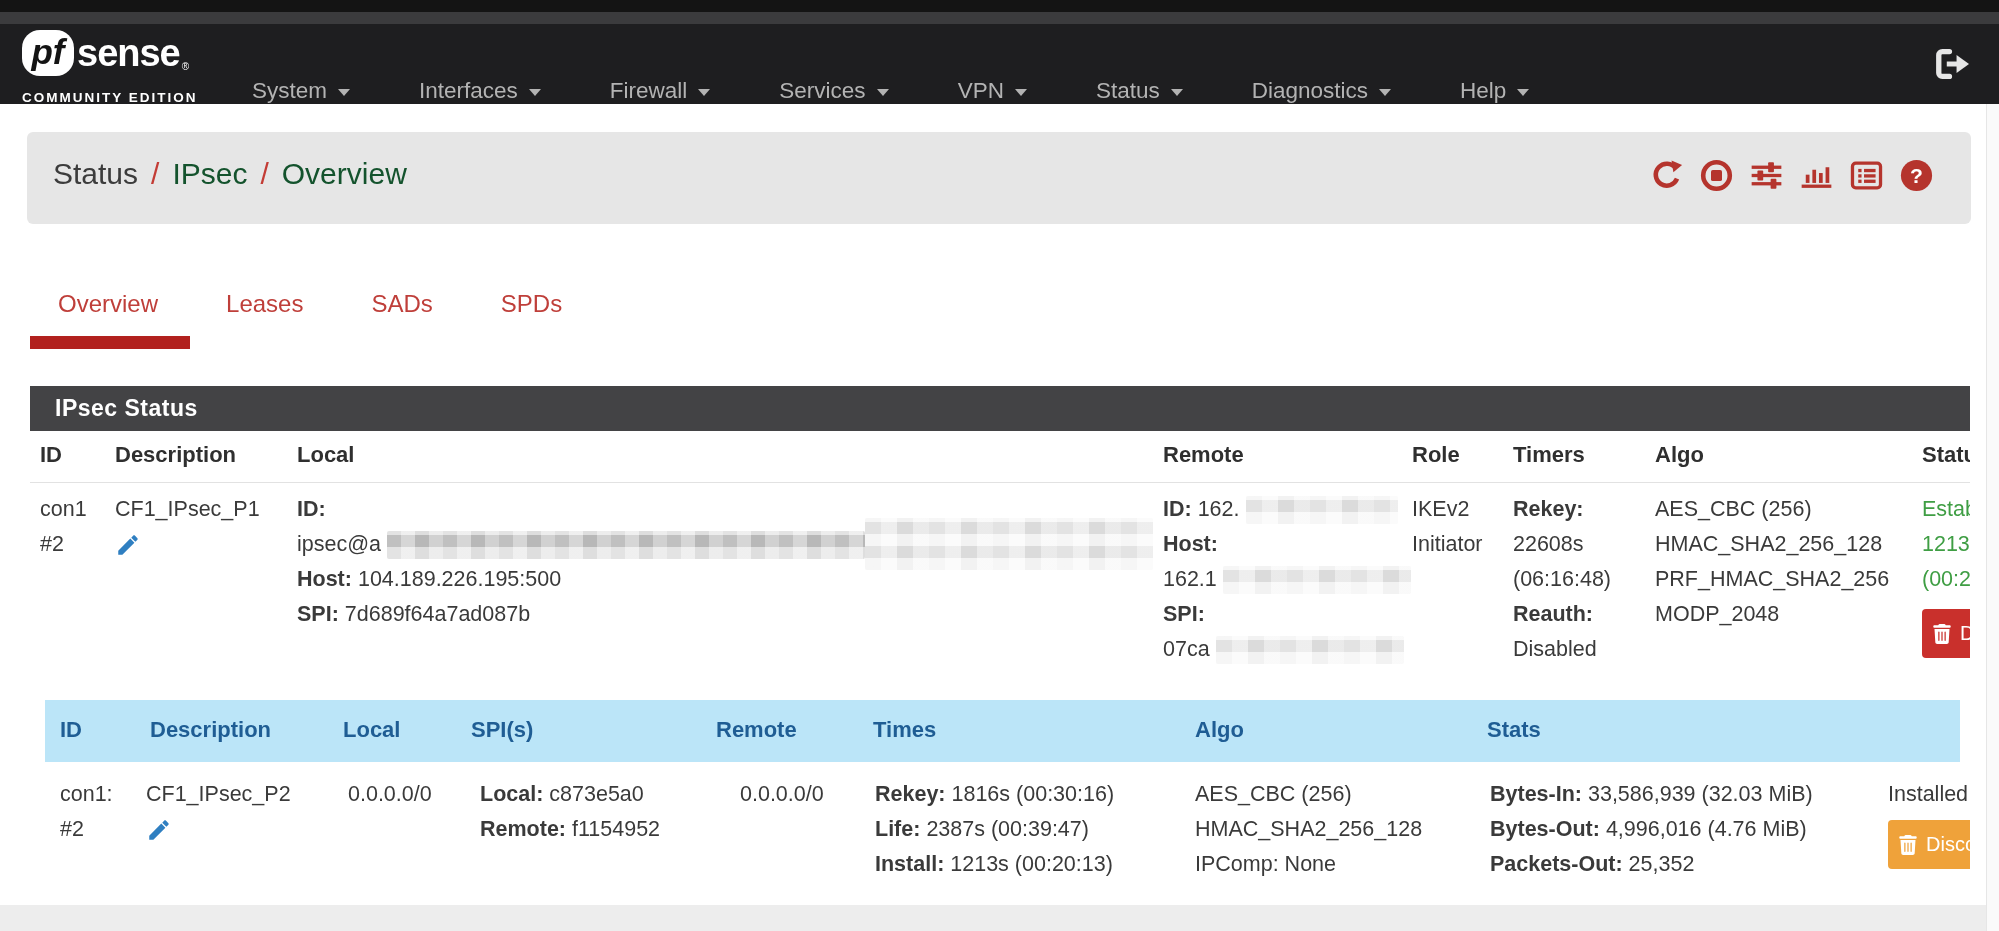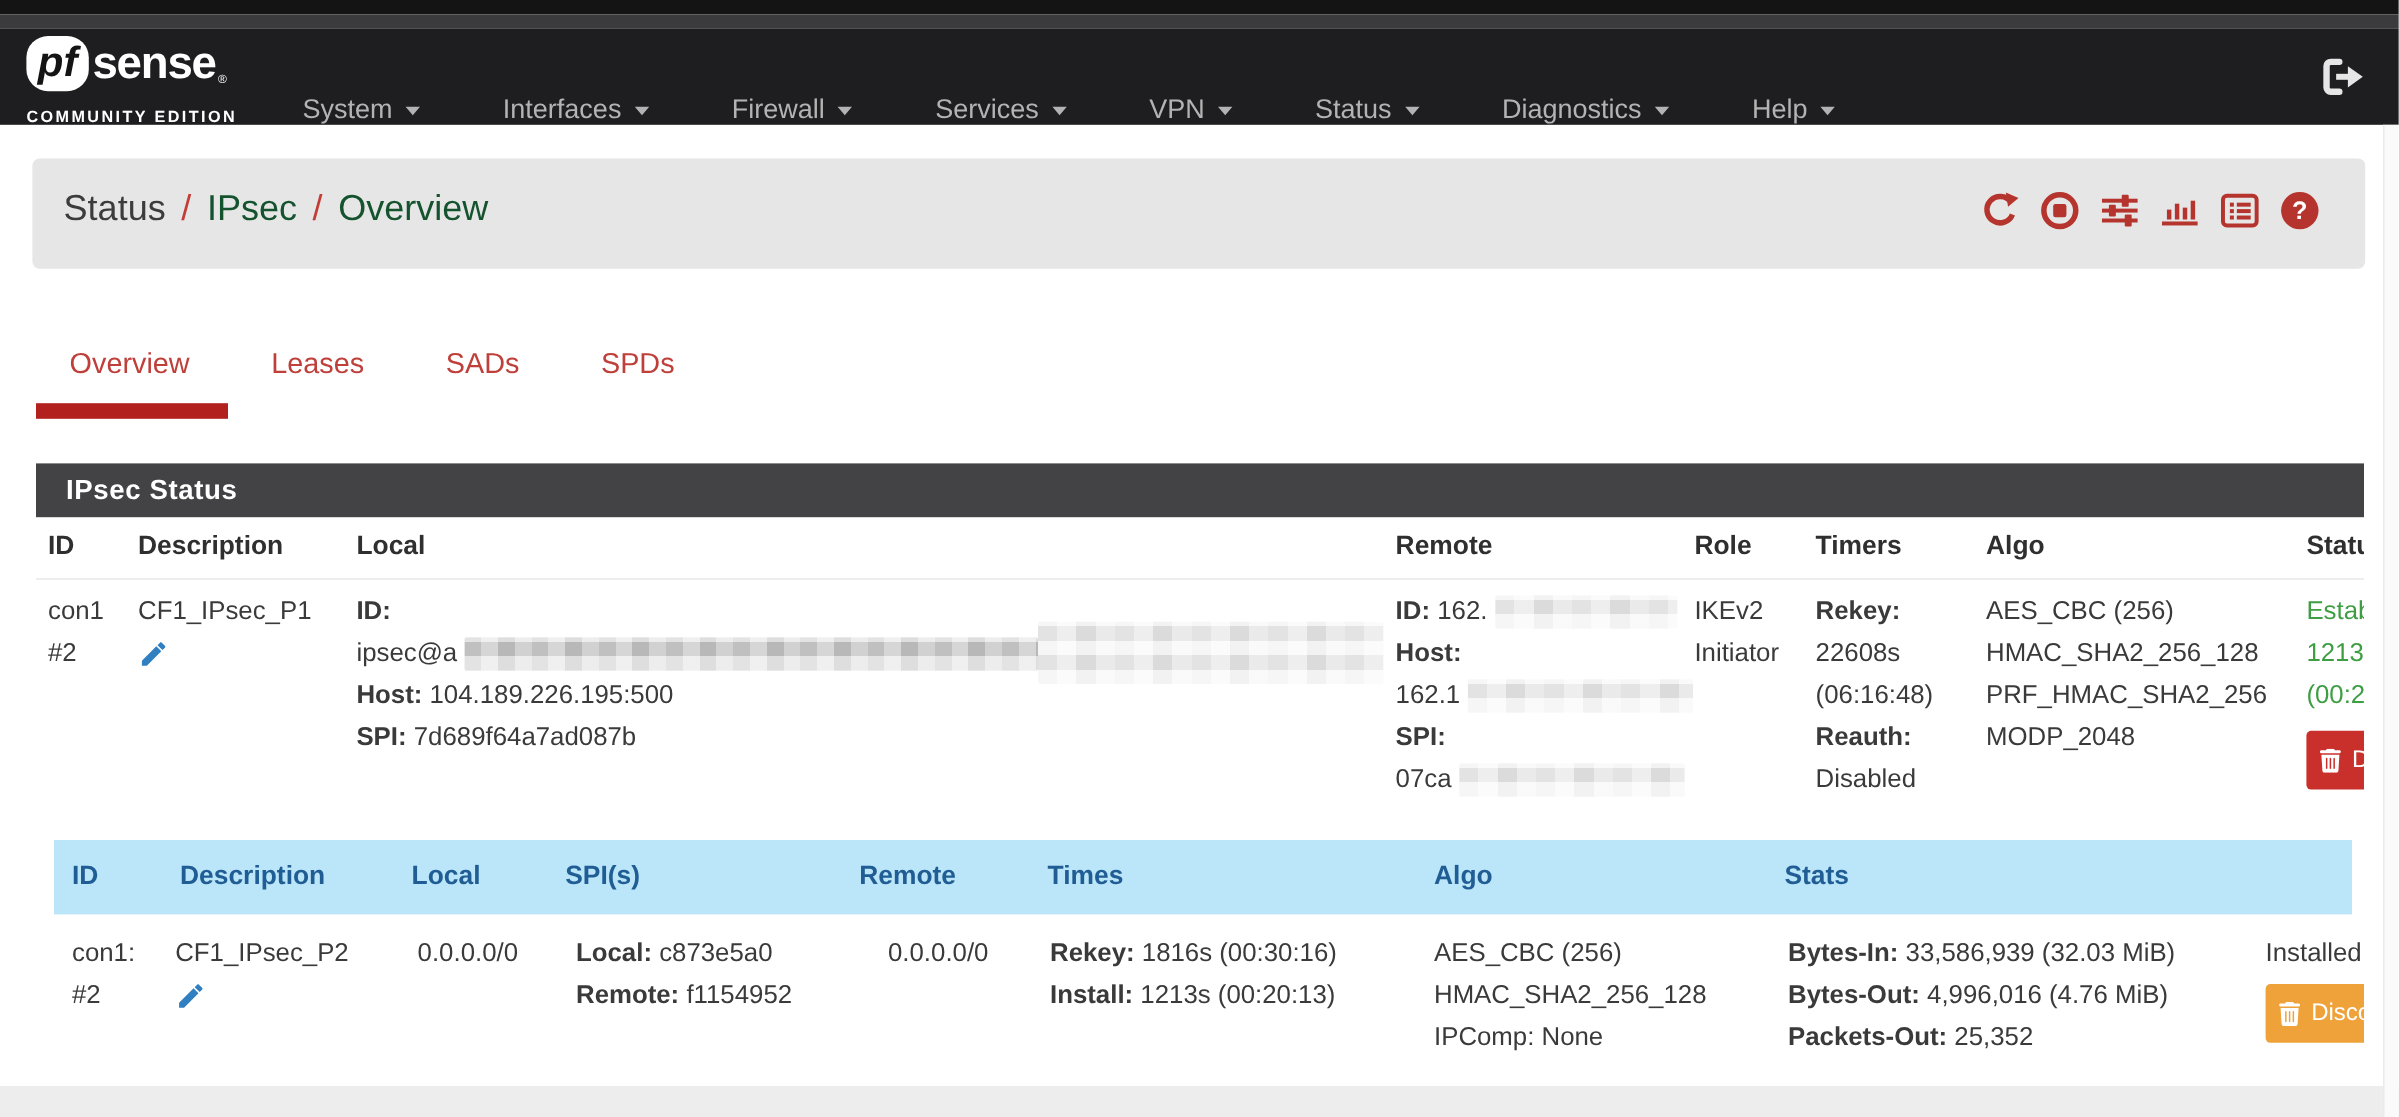--- a/index.html
+++ b/index.html
@@ -318,20 +318,21 @@
       <div><span class="b">Local:</span> <span>c873e5a0</span></div>
       <div><span class="b">Remote:</span> <span>f1154952</span></div>
     </div>
 
     <div class="ccol" style="left:710px">
       <div>0.0.0.0/0</div>
     </div>
 
     <div class="ccol" style="left:845px">
       <div><span class="b">Rekey:</span> <span>1816s (00:30:16)</span></div>
+      <div><span class="b">Life:</span> <span>2387s (00:39:47)</span></div>
       <div><span class="b">Install:</span> <span>1213s (00:20:13)</span></div>
     </div>
 
     <div class="ccol" style="left:1165px">
       <div>AES_CBC (256)</div>
       <div>HMAC_SHA2_256_128</div>
       <div>IPComp: None</div>
     </div>
 
     <div class="ccol" style="left:1460px">

